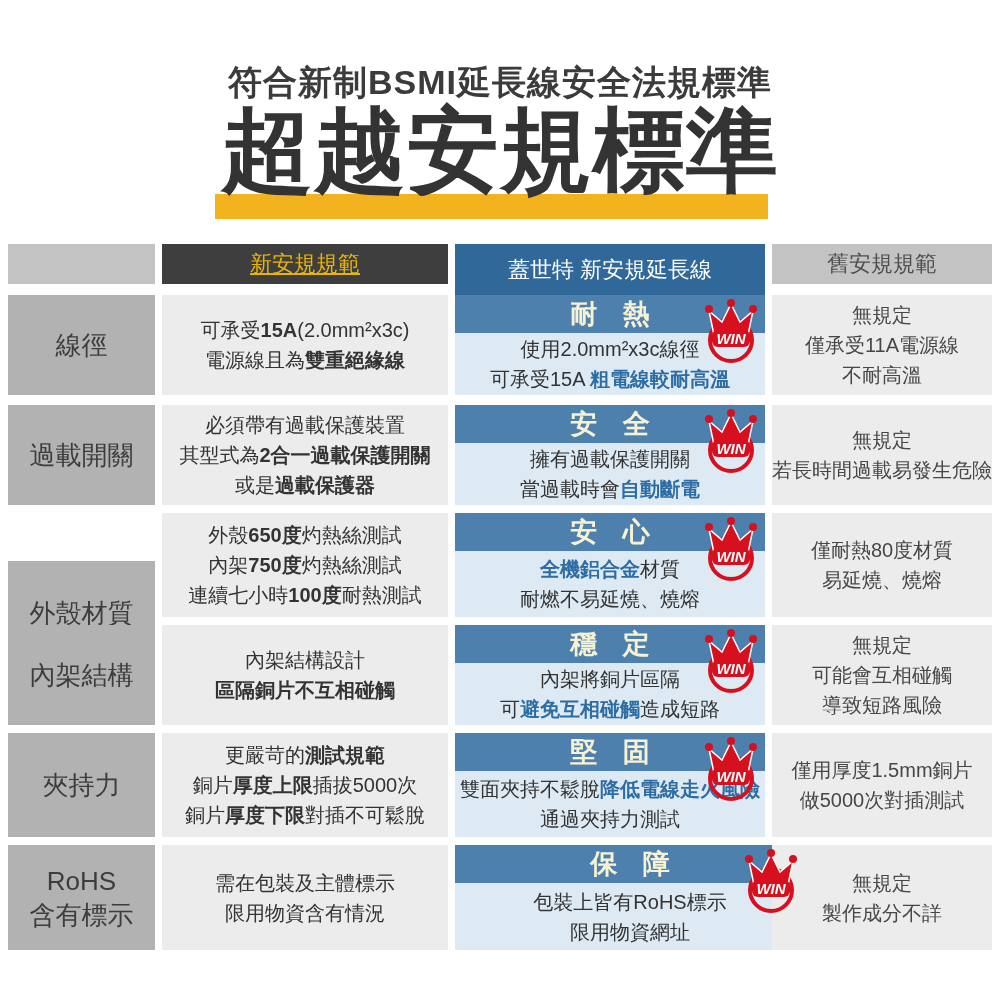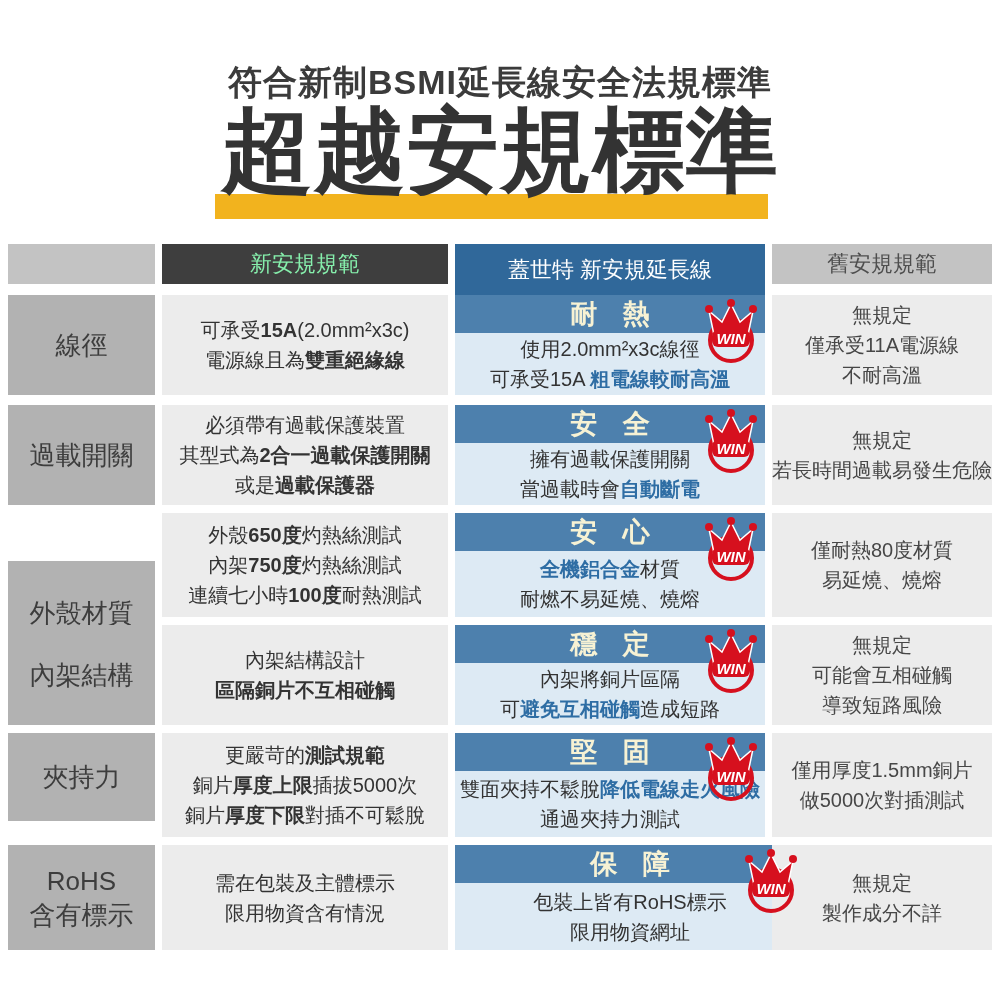--- a/index.html
+++ b/index.html
@@ -19,21 +19,21 @@
   .main-title {
     position:absolute; top:98px; left:0; width:100%;
     text-align:center; font-size:92px; font-weight:bold; color:#333333;
     letter-spacing:1px; z-index:2; line-height:1.15;
   }
 
   
   .cell { position:absolute; display:flex; align-items:center; justify-content:center; box-sizing:border-box; }
   .head { font-size:22px; }
   .head.corner { background:#c3c3c3; }
-  .head.dark { background:#3e3e3e; color:#86efac; }
+  .head.dark { background:#3e3e3e; color:#eab308;text-decoration:underline; }
   .head.blue { background:#30689a; color:#ffffff; }
   .head.gray { background:#c3c3c3; color:#4e4e4e; }
 
   .label-cell { background:#b2b2b2; flex-direction:column; color:#3d3d3d; font-size:26px; }
   .label-line { line-height:34px; }
 
   .new-cell, .old-cell { background:#ececec; flex-direction:column; }
   .line { font-size:20px; line-height:30px; color:#333333; white-space:nowrap; }
   .old-cell .line { color:#474747; }
   .seg-b { font-weight:bold; }
@@ -173,21 +173,21 @@
             <circle cx="53" cy="12" r="4" fill="#d6101e"></circle>
             <rect x="12" y="33" width="38" height="17" rx="6" fill="#d6101e"></rect>
             <text x="31" y="47" text-anchor="middle" font-size="15" font-style="italic" font-weight="bold" fill="#ffffff" font-family="Liberation Sans, sans-serif">WIN</text>
           </svg>
         </div>
         <div class="cell old-cell" style="left: 772px; width: 220px; top: 625px; height: 100px;">
           <div class="line"><span>無規定</span></div>
           <div class="line"><span>可能會互相碰觸</span></div>
           <div class="line"><span>導致短路風險</span></div>
         </div>
-        <div class="cell label-cell" style="left: 8px; width: 147px; top: 733px; height: 88px;">
+        <div class="cell label-cell" style="left: 8px; width: 147px; top: 733px; height: 104px;">
           <div class="label-line">夾持力</div>
         </div>
         <div class="cell new-cell" style="left: 162px; width: 286px; top: 733px; height: 104px;">
           <div class="line"><span>更嚴苛的</span><span class="seg-b">測試規範</span></div>
           <div class="line"><span>銅片</span><span class="seg-b">厚度上限</span><span>插拔5000次</span></div>
           <div class="line"><span>銅片</span><span class="seg-b">厚度下限</span><span>對插不可鬆脫</span></div>
         </div>
         <div class="cell product-cell" style="left: 455px; width: 310px; top: 733px; height: 104px;">
           <div class="band">
             <div class="band-title">堅 固</div>

